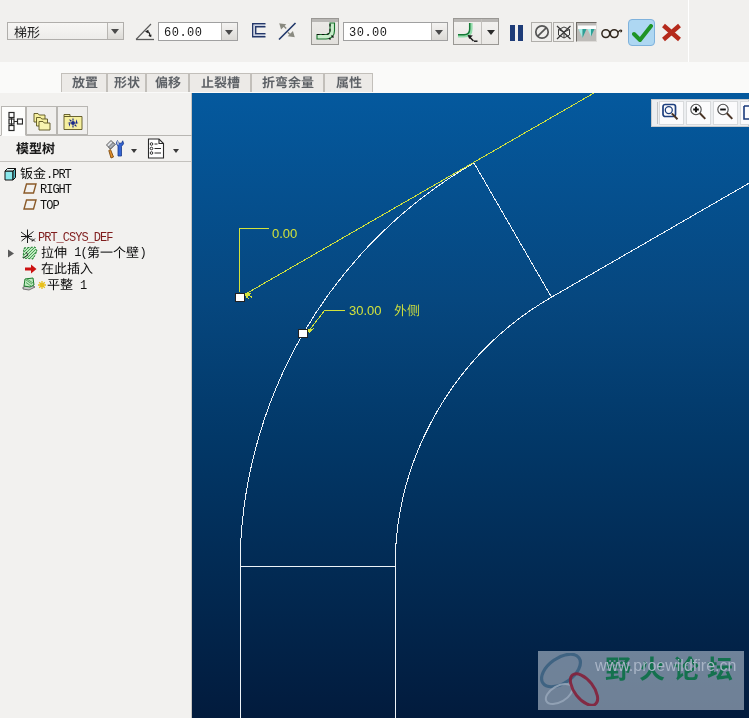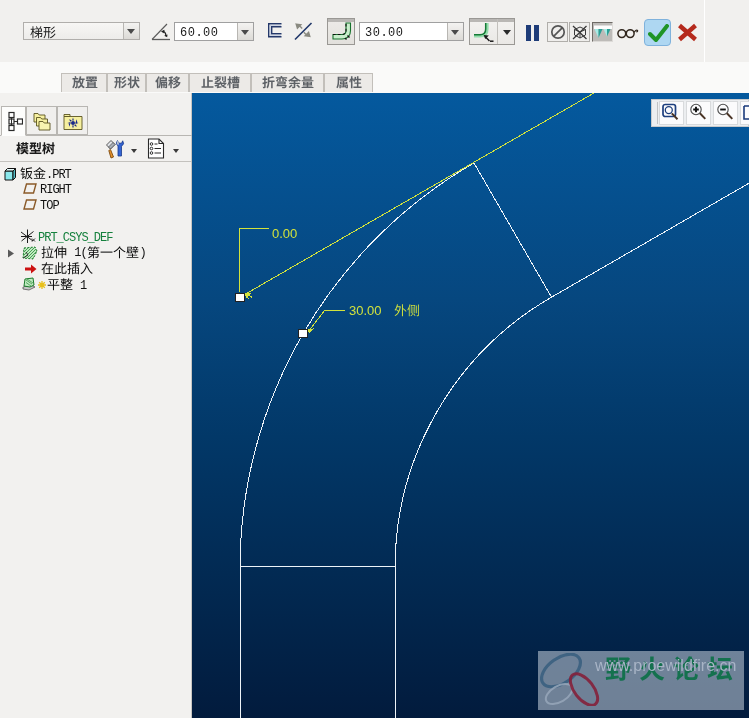--- a/index.html
+++ b/index.html
@@ -1,17 +1,17 @@
 <!DOCTYPE html>
 <html><head><meta charset="utf-8"><style>
 *{margin:0;padding:0;box-sizing:border-box}
 html,body{width:749px;height:718px;overflow:hidden;font-family:"Liberation Sans",sans-serif;background:#f1f0ee}
 .abs{position:absolute}
 .ck{display:inline-block}
-#toolbar{position:absolute;left:16px;top:0;width:689px;height:62px;background:#f1f0ee}
+#toolbar{position:absolute;left:0;top:0;width:689px;height:62px;background:#f1f0ee}
 #tabzone{position:absolute;left:0;top:62px;width:749px;height:31px;background:#fafaf9}
 #panel{position:absolute;left:0;top:93px;width:192px;height:625px;background:#f2f1ef;border-right:1px solid #c8c6c2}
 #canvas{position:absolute;left:192px;top:93px;width:557px;height:625px;background:linear-gradient(180deg,#04599e 0%,#06477f 33%,#023868 55%,#022850 80%,#021b3d 100%)}
 .combo{position:absolute;background:#fff;border:1px solid #a0a0a0;font:12px "Liberation Mono",monospace;color:#1a1a1a}
 .combo .ar{position:absolute;right:0;top:0;bottom:0;width:16px;background:linear-gradient(180deg,#f4f3f1,#dcdad6);border-left:1px solid #b8b6b2}
 .tri{position:absolute;width:0;height:0;border-left:4px solid transparent;border-right:4px solid transparent;border-top:5px solid #4a4a4a}
 .tab{position:absolute;top:11px;height:19px;background:#eceae7;border:1px solid #c2bfba;border-bottom:none;text-align:center}
 .btn{position:absolute;border:1px solid #b8b6b2;background:#f0efed}
 </style></head><body>
 <div id="toolbar">
@@ -253,21 +253,21 @@
 </svg>
       <span class="abs" style="left:40px;top:2px;font:12px 'Liberation Mono',monospace;color:#111;letter-spacing:-1px">TOP</span>
     </div>
 <div class="abs" style="left:0;top:136px;width:192px;height:16px">
       <svg class="abs" style="left:20px;top:0px" width="17" height="15" viewBox="0 0 17 15">
 <g stroke="#1a1a1a" stroke-width="1" fill="none">
 <path d="M7.5,0.5 L7.5,14 M1,3 L13,12 M13.5,2.5 L1.5,12 M1,7.5 L12,7.5"></path>
 <path d="M12,9.5 l3,3 m0,-3 l-3,3" stroke-width="0.9"></path>
 </g>
       </svg>
-      <span class="abs" style="left:38px;top:2px;font:12px 'Liberation Mono',monospace;color:#15803d;letter-spacing:-1px">PRT_CSYS_DEF</span>
+      <span class="abs" style="left:38px;top:2px;font:12px 'Liberation Mono',monospace;color:#7f1d1d;letter-spacing:-1px">PRT_CSYS_DEF</span>
     </div>
 <div class="abs" style="left:0;top:152px;width:192px;height:16px">
       <svg class="abs" style="left:7px;top:4px" width="8" height="9" viewBox="0 0 8 9">
         <path d="M1,0.5 L7,4.5 L1,8.5 Z" fill="#5a5a5a"></path>
       </svg>
 <svg class="abs" style="left:21px;top:1px" width="17" height="14" viewBox="0 0 17 14">
 <defs>
           <pattern id="hat" width="3" height="3" patternUnits="userSpaceOnUse">
             <path d="M0,3 L3,0" stroke="#2a8a3a" stroke-width="0.8"></path>
           </pattern>

